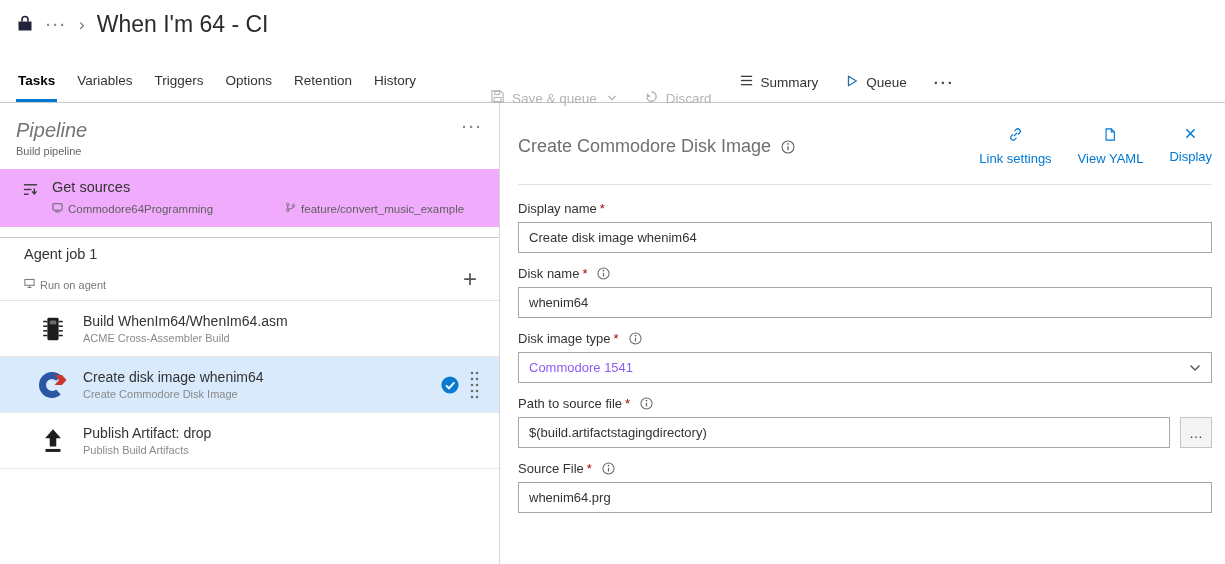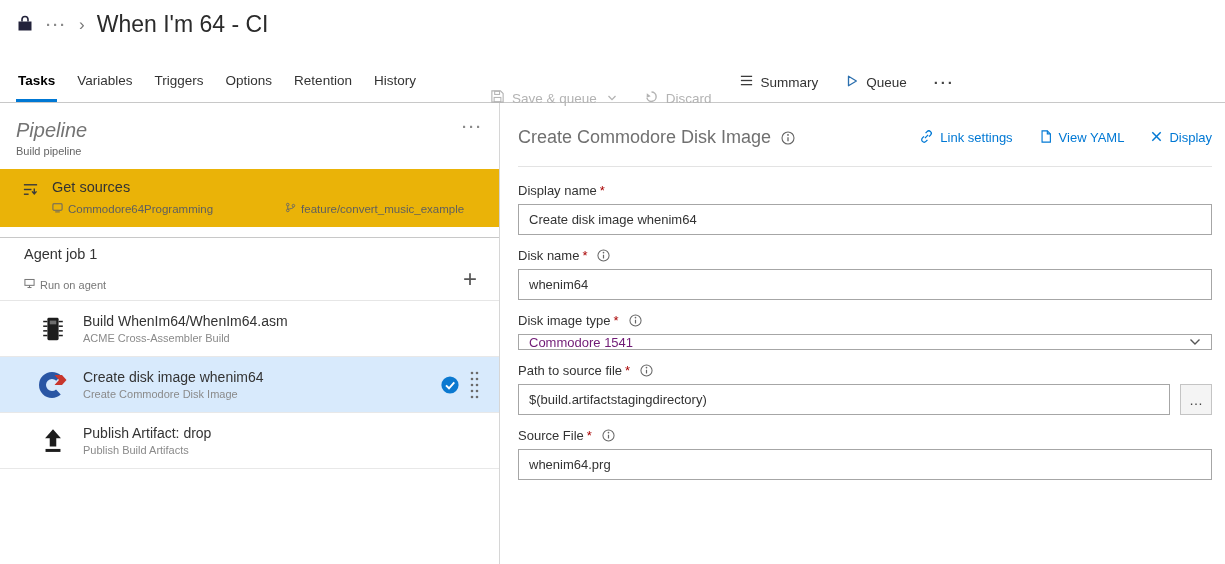--- a/index.html
+++ b/index.html
@@ -29,21 +29,21 @@
 
   
   .content { display:flex; height:461px; }
 
   
   .left-panel { width:500px; min-width:500px; border-right:1px solid #d6d6d6; background:#fff; }
   .pipeline-head { display:flex; justify-content:space-between; align-items:flex-start; padding:16px 16px 12px 16px; }
   .ph-title { font-size:20px; color:#737373;font-style:italic; }
   .ph-sub { font-size:11px; color:#666; margin-top:3px; }
 
-  .get-sources { background:#eab308; padding:10px 16px 12px 22px; display:flex; gap:13px; }
+  .get-sources { background:#f0abfc; padding:10px 16px 12px 22px; display:flex; gap:13px; }
   .gs-icon { margin-top:2px; display:flex; }
   .gs-title { font-size:14.5px; color:#333; }
   .gs-meta { display:flex; gap:72px; margin-top:7px; align-items:center; }
   .gs-meta-item { display:flex; align-items:center; gap:5px; font-size:11.5px; color:#5f5f5f; }
 
   .agent-row { margin-top:10px; border-top:1px solid #c8c8c8; border-bottom:1px solid #e6e6e6; padding:8px 16px 9px 24px; display:flex; justify-content:space-between; align-items:flex-end; }
   .aj-title { font-size:14.5px; color:#333; }
   .aj-sub { display:flex; align-items:center; gap:5px; font-size:11px; color:#777; margin-top:16px; }
   .plus-btn { font-size:24px; font-weight:300; color:#555; cursor:pointer; padding:0 6px; line-height:1; }
 
@@ -54,34 +54,34 @@
   .task-sub { font-size:11px; color:#8a8a8a; margin-top:3px; }
   .task-check { position:absolute; right:40px; top:50%; transform:translateY(-50%); display:flex; }
   .task-grip { position:absolute; right:20px; top:50%; transform:translateY(-50%); display:flex; cursor:grab; }
 
   
   .detail { flex:1; min-width:0; padding:24px 13px 0 18px; }
   .detail-head { display:flex; align-items:center; }
   .detail-title { font-size:18px; color:#707070; font-weight:400; }
   .head-info { margin-left:10px; display:flex; cursor:pointer; }
   .detail-links { margin-left:auto; display:flex; gap:26px; }
-  .dlink { display:flex; align-items:center; gap:6px; color:#0078d4; font-size:13px; cursor:pointer; white-space:nowrap; }
+  .dlink { display:flex; align-items:center; gap:6px; color:#0078d4; font-size:13px; cursor:pointer; white-space:nowrap;flex-direction:column; }
 
   .version-row { display:flex; align-items:center; gap:13px; margin-top:15px; }
   .version-label { font-size:13px; color:#333; }
   .version-select { width:120px; height:30px; border:1px solid #8f8f8f; background:#fff; display:flex; align-items:center; justify-content:space-between; padding:0 9px 0 10px; font-size:13px; color:#333; cursor:pointer; }
 
   .divider { border-bottom:1px solid #e3e3e3; margin:18px 0 16px 0; }
 
   .field { margin-bottom:13px; }
   .field-label { display:flex; align-items:center; font-size:13px; color:#333; margin-bottom:6px; }
   .req { color:#a80000; margin-left:3px; }
   .f-info { margin-left:10px; display:flex; cursor:pointer; }
   .text-input { width:100%; height:31px; border:1px solid #a6a6a6; padding:0 10px; font-family:"Liberation Sans","DejaVu Sans",sans-serif; font-size:13px; color:#333; background:#fff; outline:none; }
-  .select-box { height:16px; border:1px solid #a6a6a6; background:#fff; display:flex; align-items:center; padding:0 10px; font-size:13px; color:#701a75; cursor:pointer; }
+  .select-box { height:31px; border:1px solid #a6a6a6; background:#fff; display:flex; align-items:center; padding:0 10px; font-size:13px; color:#8b5cf6; cursor:pointer; }
   .select-box .chev { margin-left:auto; display:flex; }
   .path-row { display:flex; gap:10px; }
   .path-row .text-input { flex:1; }
   .browse-btn { width:32px; height:31px; border:1px solid #c4c4c4; background:#f4f4f4; color:#444; font-size:14px; display:flex; align-items:center; justify-content:center; cursor:pointer; }
 </style>
 </head>
 <body>
 
 <header class="top-header">
   <span class="project-icon">

